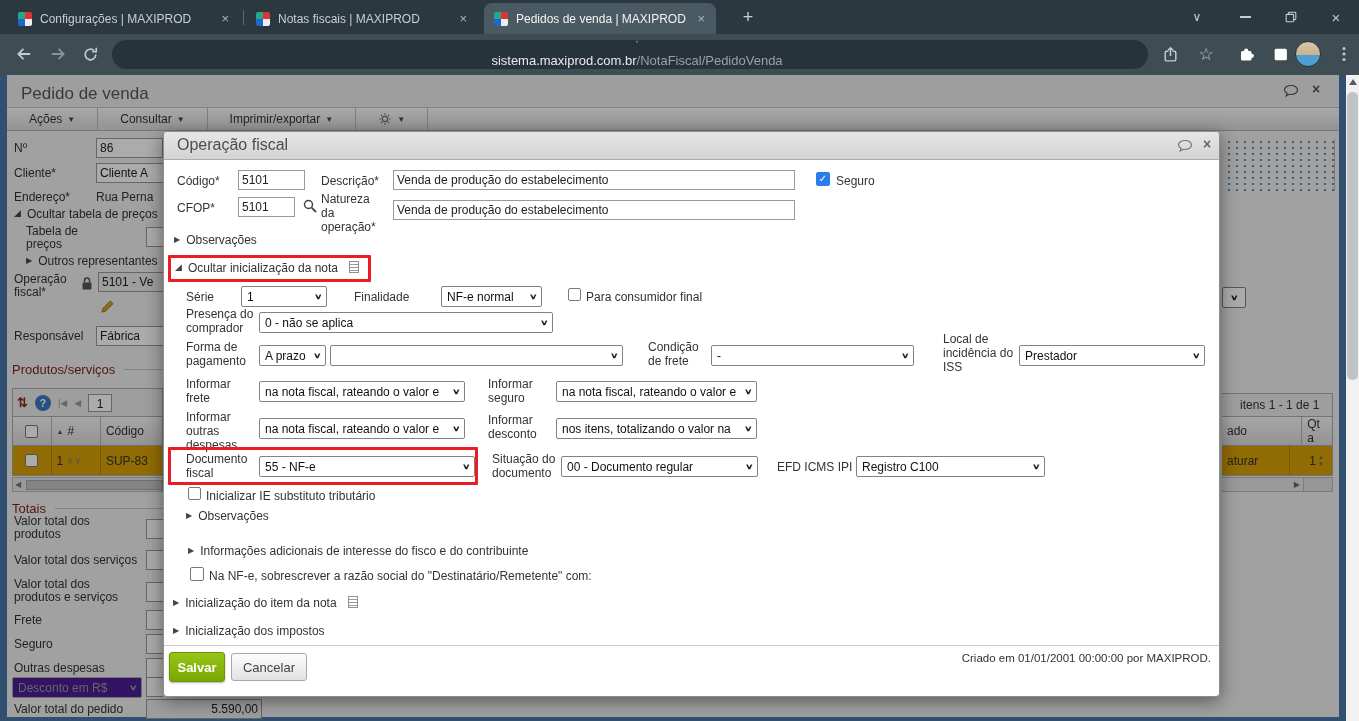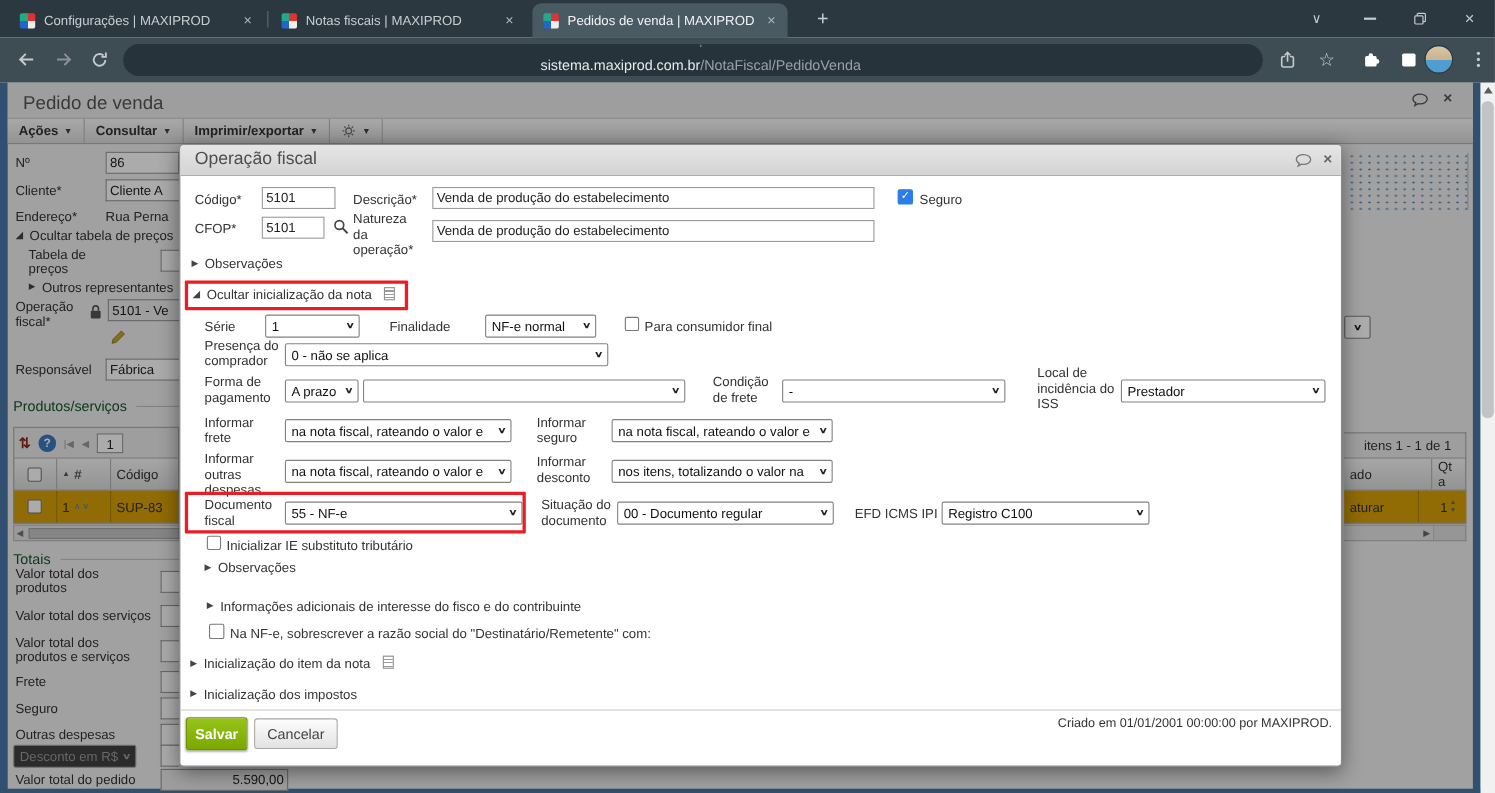--- a/index.html
+++ b/index.html
@@ -26,34 +26,34 @@
   .omnibox .host { color:#e8eaed; font-size:13px; }
   .omnibox .path { color:#9aa0a6; font-size:13px; }
   .avatar { position:absolute; left:1295px; top:7px; width:26px; height:26px; border-radius:50%; background:linear-gradient(180deg,#d8c6a6 0%,#c9b38e 54%,#4e9ed2 54%); border:1px solid #2c373d; }
 
   
   .pagewrap { position:absolute; left:0; top:75px; width:1359px; height:646px; background:#f0f0f0; }
   .blueedge { position:absolute; background:#4a76a4; }
   .pg-title { position:absolute; left:14px; top:9px; font-size:17px; color:#565656; }
   .pg-titlebar { position:absolute; left:7px; top:0; width:1332px; height:33px; background:#ececec; border-bottom:1px solid #c6c6c6; }
   .pg-toolbar { position:absolute; left:7px; top:33px; width:1332px; height:23px; background:linear-gradient(#fbfbfb,#dcdcdc); border-bottom:1px solid #b3b3b3; display:flex; align-items:stretch; }
-  .tbtn { display:flex; align-items:center; gap:5px; padding:0 10px; font-size:12px; color:#333; border-right:1px solid #bdbdbd;font-weight:bold; }
+  .tbtn { display:flex; align-items:center; gap:5px; padding:0 22px; font-size:12px; color:#333; border-right:1px solid #bdbdbd; }
   .caret { font-size:8px; color:#444; }
   .lbl { position:absolute; font-size:12px; color:#333; line-height:13px; }
   .inp { position:absolute; background:#fff; border:1px solid #9a9a9a; font-size:12px; color:#222; padding:2px 3px; overflow:hidden; white-space:nowrap; height:20px; }
   .sel { position:absolute; background:#fff; border:1px solid #828282; border-radius:2px; font-size:12px; color:#111; height:21px; display:flex; align-items:center; padding:0 16px 0 5px; overflow:hidden; white-space:nowrap; }
   .sel .chev { position:absolute; right:4px; top:4px; font-size:9px; font-weight:bold; color:#222; transform:scale(1.3,.85); }
   .expander { position:absolute; display:flex; align-items:flex-start; gap:6px; font-size:12px; color:#333; white-space:nowrap; }
   .arr-r { font-size:8px; color:#444; line-height:12px; margin-top:1px; }
   .arr-dr { font-size:9px; color:#444; line-height:12px; }
   .cb { position:absolute; width:13px; height:13px; background:#fff; border:1px solid #787878; border-radius:2px; }
   .cb.on { background:#2b7de9; border-color:#2b7de9; color:#fff; font-size:10px; line-height:12px; text-align:center; }
   .notes-ico { display:inline-block; width:10px; height:12px; border:1px solid #909090; background:repeating-linear-gradient(#fff 0 2px,#9a9a9a 2px 3px); margin-left:5px; }
 
-  .legend { position:absolute; font-size:13px; color:#14532d; background:#f0f0f0; padding-right:6px; }
+  .legend { position:absolute; font-size:13px; color:#7f1d1d; background:#f0f0f0; padding-right:6px; }
   .legend-line { position:absolute; height:1px; background:#c2c2c2; }
 
   
   .grid-tools { position:absolute; left:12px; top:313px; width:151px; height:29px; background:#ececec; border:1px solid #adadad; display:flex; align-items:center; gap:7px; padding:0 4px; overflow:hidden; }
   .grid-head { position:absolute; top:342px; height:29px; background:linear-gradient(#f8f8f8,#dcdcdc); border:1px solid #aaa; border-top:none; display:flex; overflow:hidden; }
   .grid-row { position:absolute; top:371px; height:30px; background:#d8a006; border:1px solid #aaa; border-top:none; display:flex; overflow:hidden; }
   .gcell { display:flex; align-items:center; padding:0 5px; font-size:12px; color:#333; border-right:1px solid #b5b5b5; height:100%; }
   .hscroll { position:absolute; height:15px; background:#e6e6e6; border:1px solid #bbb; }
   .hthumb { position:absolute; top:2px; height:10px; background:#c6c6c6; border:1px solid #a8a8a8; }
   .dotted { position:absolute; left:1225px; top:64px; width:110px; height:52px; border-right:1px solid #b9b9b9;
@@ -224,21 +224,21 @@
     <div class="inp" style="left:146px;top:475px;width:17px;border-right:none;"></div>
     <div class="lbl" style="left:14px;top:503px;width:120px;">Valor total dos produtos e serviços</div>
     <div class="inp" style="left:146px;top:507px;width:17px;border-right:none;"></div>
     <div class="lbl" style="left:14px;top:539px;">Frete</div>
     <div class="inp" style="left:146px;top:535px;width:17px;border-right:none;"></div>
     <div class="lbl" style="left:14px;top:563px;">Seguro</div>
     <div class="inp" style="left:146px;top:559px;width:17px;border-right:none;"></div>
     <div class="lbl" style="left:14px;top:587px;">Outras despesas</div>
     <div class="inp" style="left:146px;top:583px;width:17px;border-right:none;"></div>
 
-    <div class="sel" style="left:12px;top:602px;width:112px;color:#9a9a9a;background:#404040;border-color:#aaa;">
+    <div class="sel" style="left:12px;top:602px;width:130px;color:#9a9a9a;background:#4c1d95;border-color:#aaa;">
       <span>Desconto em R$</span>
         <span class="chev" style="color:#9a9a9a;">∨</span>
     </div>
     <div class="inp" style="left:146px;top:602px;width:17px;border-right:none;"></div>
 
     <div class="lbl" style="left:14px;top:628px;">Valor total do pedido</div>
     <div class="inp" style="left:146px;top:624px;width:116px;text-align:right;background:#ececec;">5.590,00</div>
   </div>
 
   <div class="overlay"></div>

